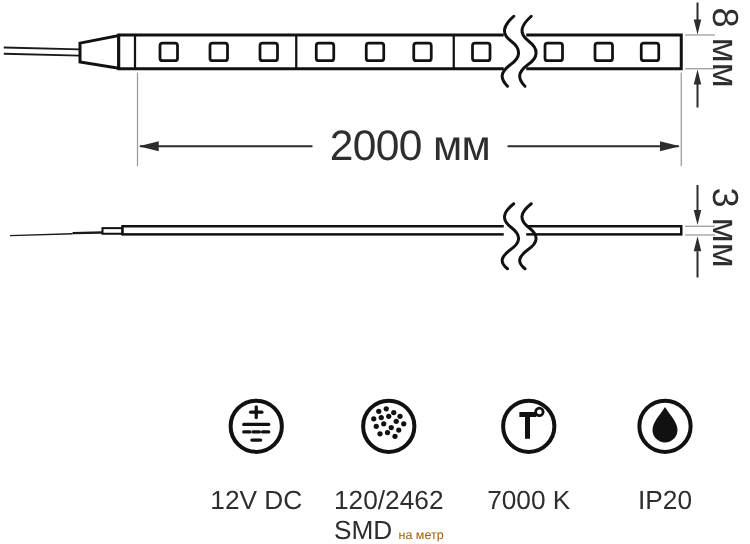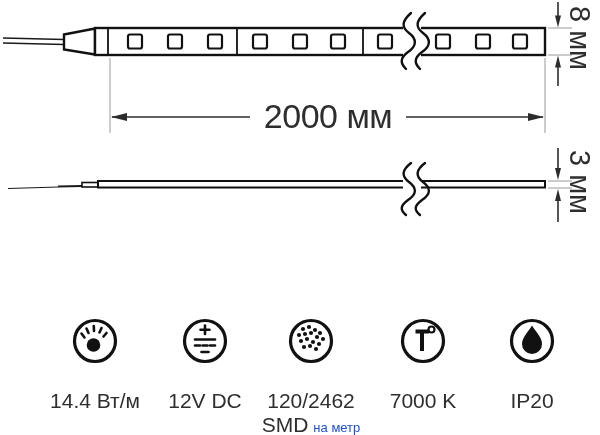--- a/index.html
+++ b/index.html
@@ -10,21 +10,21 @@
   svg.drawing{position:absolute;left:0;top:0;display:block;}
   .dim-text{fill:#2e2e2e;font-family:"Liberation Sans","DejaVu Sans",sans-serif;}
   .spec{
     position:absolute;top:317px;width:116px;
     display:flex;flex-direction:column;align-items:center;
   }
   .spec .icon{width:48px;height:48px;}
   .spec .label{margin-top:25px;font-size:21px;color:#2e2e2e;white-space:nowrap;line-height:1;}
   .spec .sub{display:flex;align-items:baseline;gap:5px;margin-top:3px;line-height:1;}
   .sub-big{font-size:21px;color:#2e2e2e;}
-  .sub-small{font-size:13px;color:#1d4ed8;text-align:right;}
+  .sub-small{font-size:10px;color:#a16207;text-align:right;}
 </style>
 </head>
 <body>
 
 <div class="canvas">
 
   <svg class="drawing" width="600" height="300" viewBox="0 0 600 300">
 
     <g>
 
@@ -103,34 +103,20 @@
         <polygon points="558,180 555,168 561,168" fill="#2c2c2c"></polygon>
         <line x1="558" y1="201" x2="558" y2="222" stroke="#2c2c2c" stroke-width="1.6"></line>
         <polygon points="558,189 555,201 561,201" fill="#2c2c2c"></polygon>
         <g transform="translate(570,150) rotate(90)">
           <text class="dim-text" x="0" y="0" font-size="29">3 мм</text>
         </g>
       </g>
     </g>
   </svg>
 
-  <div class="spec" style="left:37px;">
-    <svg class="icon" viewBox="0 0 48 48">
-      <circle cx="24" cy="24" r="20.5" fill="none" stroke="#111111" stroke-width="3.2"></circle>
-      <circle cx="22.5" cy="28" r="6.8" fill="#111111"></circle>
-      <g stroke="#111111" stroke-width="2.6" stroke-linecap="round">
-        <line x1="13.5" y1="20.5" x2="10.5" y2="16.5"></line>
-        <line x1="17.5" y1="16" x2="15.5" y2="11.5"></line>
-        <line x1="23" y1="14" x2="22.8" y2="9"></line>
-        <line x1="28.5" y1="15.5" x2="30.5" y2="11"></line>
-        <line x1="32.5" y1="19.5" x2="35.5" y2="16"></line>
-      </g>
-    </svg>
-    <div class="label">14.4 Вт/м</div>
-  </div>
 
   <div class="spec" style="left:147px;text-align:right;">
     <svg class="icon" viewBox="0 0 48 48">
       <circle cx="24" cy="24" r="20.5" fill="none" stroke="#111111" stroke-width="3.2"></circle>
       <g stroke="#111111" stroke-width="2.6" stroke-linecap="round">
         <line x1="24" y1="8.5" x2="24" y2="17"></line>
         <line x1="19.5" y1="12.7" x2="28.5" y2="12.7"></line>
         <line x1="14" y1="22.5" x2="34" y2="22.5"></line>
         <line x1="14" y1="28.5" x2="19" y2="28.5"></line>
         <line x1="21.5" y1="28.5" x2="26.5" y2="28.5"></line>

